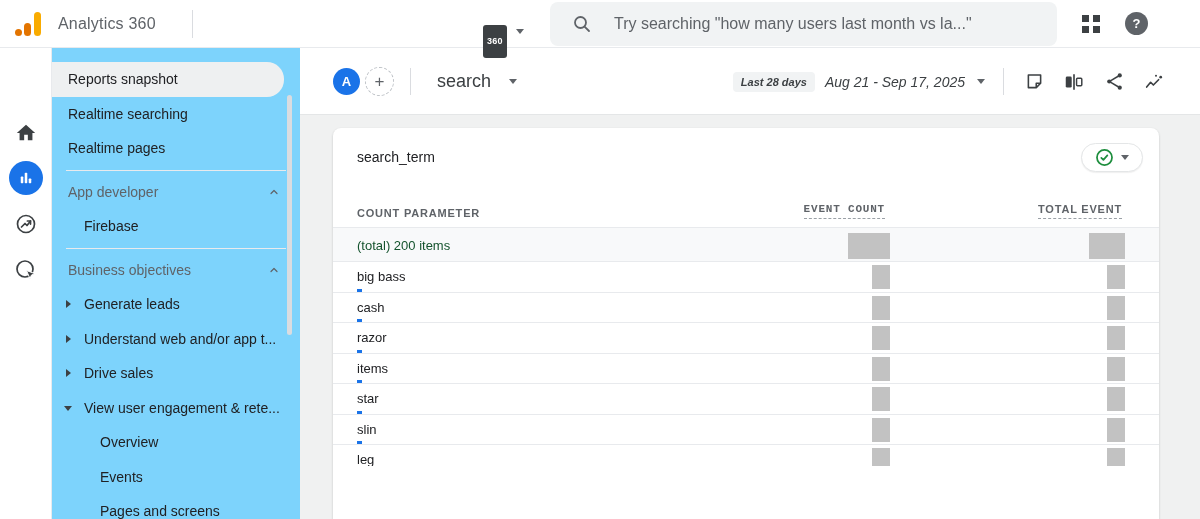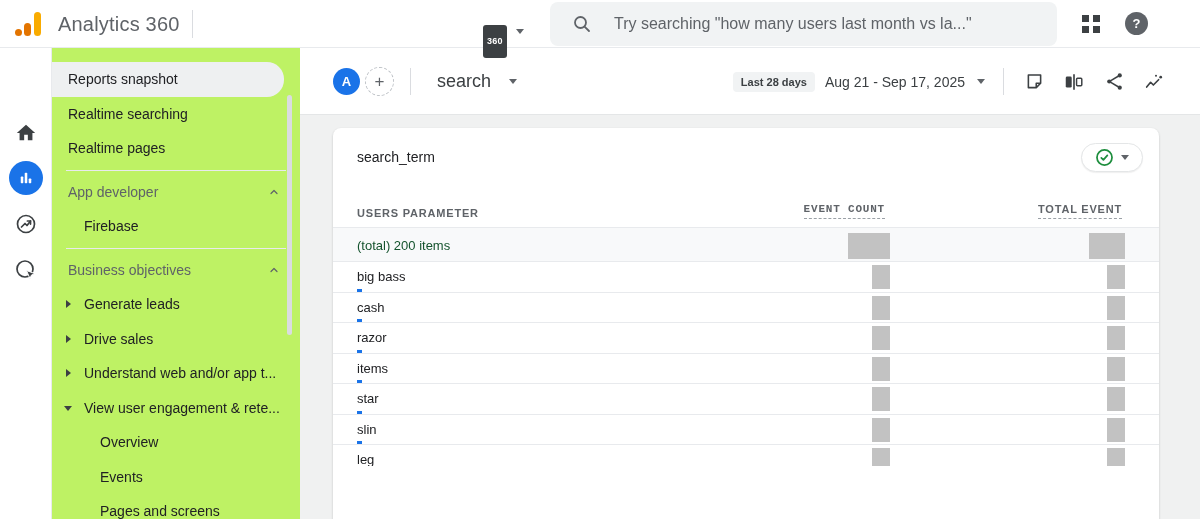--- a/index.html
+++ b/index.html
@@ -7,21 +7,21 @@
     font-family:"Liberation Sans","DejaVu Sans",sans-serif; }
 
   
   .topbar { position:absolute; left:0; top:0; width:1200px; height:48px; background:#fff;
     border-bottom:1px solid #e8eaed; z-index:5; }
   .brand { position:absolute; left:13px; top:0; height:48px; display:flex; align-items:center; }
   .ga-logo { position:relative; width:30px; height:28px; }
   .ga-logo .bar-tall { position:absolute; right:2px; top:2px; width:7px; height:24px; border-radius:3.5px; background:#f9ab00; }
   .ga-logo .bar-mid  { position:absolute; left:11px; top:13px; width:7px; height:13px; border-radius:3.5px; background:#e37400; }
   .ga-logo .dot      { position:absolute; left:2px; top:19px; width:7px; height:7px; border-radius:50%; background:#e37400; }
-  .brand-title { margin-left:15px; font-size:20px; color:#5f6368; letter-spacing:.2px; }
+  .brand-title { margin-left:15px; font-size:16px; color:#5f6368; letter-spacing:.2px; }
   .brand-divider { position:absolute; left:192px; top:10px; width:1px; height:28px; background:#dadce0; }
 
   .org-badge { position:absolute; left:483px; top:25px; background:#3c4043; color:#fff;
     font-size:9px; font-weight:bold; padding:12px 4px; border-radius:3px; line-height:1; letter-spacing:.3px; }
   .caret { width:0; height:0; border-left:4.5px solid transparent; border-right:4.5px solid transparent;
     border-top:5px solid #5f6368; display:inline-block; }
   .org-caret { position:absolute; left:516px; top:29px; }
 
   .searchbar { position:absolute; left:550px; top:2px; width:507px; height:44px; background:#f1f3f4;
     border-radius:8px; display:flex; align-items:center; padding:0 16px 0 22px; }
@@ -38,21 +38,21 @@
     justify-content:center; cursor:pointer; }
 
   
   .rail { position:absolute; left:0; top:48px; width:52px; height:471px; background:#fff;
     border-right:1px solid #e8eaed; z-index:4; }
   .rail-item { position:absolute; left:0; width:52px; display:flex; justify-content:center; cursor:pointer; }
   .rail-active-circle { width:34px; height:34px; border-radius:50%; background:#1a73e8;
     display:flex; align-items:center; justify-content:center; }
 
   
-  .sidenav { position:absolute; left:52px; top:48px; width:248px; height:471px; background:#bef264;
+  .sidenav { position:absolute; left:52px; top:48px; width:248px; height:471px; background:#7dd3fc;
     padding-top:14px; z-index:3; overflow:hidden; }
   .nav-item { height:34.5px; display:flex; align-items:center; padding-left:16px; font-size:14px;
     color:#202124; cursor:pointer; position:relative; }
   .nav-item.active { background:#eef0f1; border-radius:0 17px 17px 0; margin-right:16px; }
   .nav-section { color:#5f6368; justify-content:space-between; padding-right:20px; }
   .nav-ind1 { padding-left:32px; }
   .nav-ind2 { padding-left:48px; }
   .nav-expander { padding-left:32px; }
   .tri-right { position:absolute; left:14px; top:50%; margin-top:-4px; width:0; height:0;
     border-top:4px solid transparent; border-bottom:4px solid transparent; border-left:5px solid #3c4043; }
@@ -69,21 +69,21 @@
     background:#1a73e8; color:#fff; font-size:13px; font-weight:bold; display:flex; align-items:center;
     justify-content:center; cursor:pointer; }
   .add-prop { position:absolute; left:65px; top:19px; width:29px; height:29px; border-radius:50%;
     border:1px dashed #bdc1c6; color:#5f6368; font-size:17px; display:flex; align-items:center;
     justify-content:center; cursor:pointer; font-weight:400; }
   .rh-divider { position:absolute; left:110px; top:20px; width:1px; height:27px; background:#dadce0; }
   .report-title-wrap { position:absolute; left:137px; top:0; height:67px; display:flex;
     align-items:center; cursor:pointer; }
   .report-title { font-size:18px; color:#3c4043; }
   .report-title-caret { margin-left:18px; }
-  .rh-right { position:absolute; right:34px; top:0; height:67px; display:flex; align-items:center; }
+  .rh-right { position:absolute; right:34px; top:0; height:67px; display:flex; align-items:center;font-style:italic; }
   .date-badge { background:#f1f3f4; color:#3c4043; font-size:11px; font-weight:bold;
     padding:4px 8px; border-radius:4px; white-space:nowrap; }
   .date-text { margin-left:10px; font-size:14px; color:#3c4043; white-space:nowrap; }
   .date-caret { margin-left:12px; }
   .rh-vline { width:1px; height:27px; background:#dadce0; margin:0 16px 0 18px; }
   .rh-icon { width:24px; height:24px; display:flex; align-items:center; justify-content:center;
     cursor:pointer; margin-left:16px; }
 
   
   .content-bg { position:absolute; left:300px; top:115px; width:900px; height:404px; background:#f0f1f1; }
@@ -214,25 +214,25 @@
     <svg width="12" height="12" viewBox="0 0 24 24">
       <path d="M6 15l6-6 6 6" fill="none" stroke="#5f6368" stroke-width="2.4" stroke-linecap="round" stroke-linejoin="round"></path>
     </svg>
   </div>
   <div class="nav-item nav-expander">
     <span class="tri-right"></span>
     <span>Generate leads</span>
   </div>
   <div class="nav-item nav-expander">
     <span class="tri-right"></span>
-    <span>Drive sales</span>
+    <span>Understand web and/or app t...</span>
   </div>
   <div class="nav-item nav-expander">
     <span class="tri-right"></span>
-    <span>Understand web and/or app t...</span>
+    <span>Drive sales</span>
   </div>
   <div class="nav-item nav-expander">
     <span class="tri-down"></span>
     <span>View user engagement &amp; rete...</span>
   </div>
   <div class="nav-item nav-ind2">
     <span>Overview</span>
   </div>
   <div class="nav-item nav-ind2">
     <span>Events</span>
@@ -306,21 +306,21 @@
       <div class="status-pill">
         <svg width="19" height="19" viewBox="0 0 24 24">
           <circle cx="12" cy="12" r="9.5" fill="none" stroke="#1e8e3e" stroke-width="2.2"></circle>
           <path d="M8 12.4l2.6 2.6 5-5.6" fill="none" stroke="#1e8e3e" stroke-width="2.2" stroke-linecap="round" stroke-linejoin="round"></path>
         </svg>
         <span class="caret"></span>
       </div>
     </div>
 
     <div class="col-header-row">
-      <span class="col-h ch-param">USERS PARAMETER</span>
+      <span class="col-h ch-param">COUNT PARAMETER</span>
       <span class="col-h ch-event sortable">EVENT COUNT</span>
       <span class="col-h ch-users sortable">TOTAL EVENT</span>
     </div>
 
     <div class="total-row">
       <span class="total-label">(total) 200 items</span>
       <span class="redact redact-event"></span>
       <span class="redact redact-users"></span>
     </div>
 

